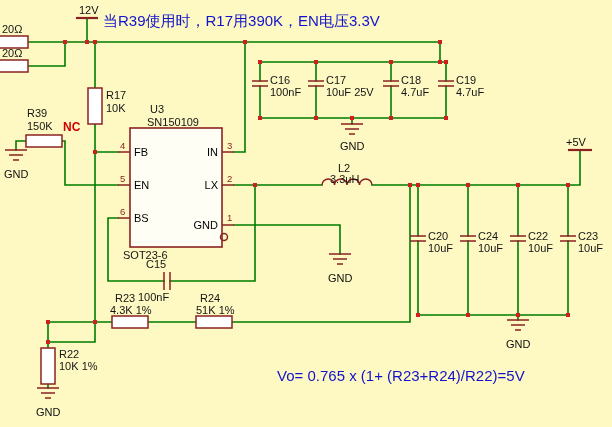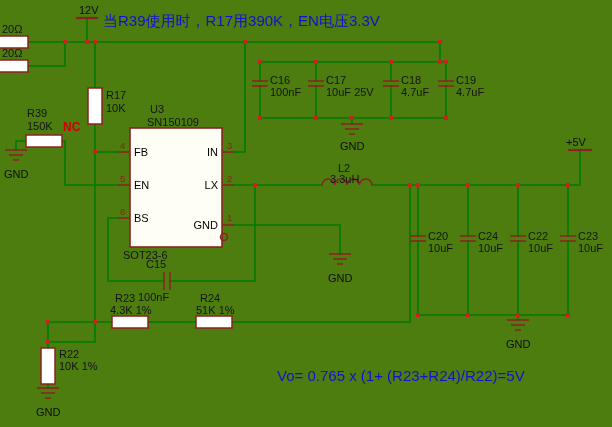--- a/index.html
+++ b/index.html
@@ -1,16 +1,16 @@
 <!DOCTYPE html>
 <html><head>
 <meta charset="utf-8">
 <style>
   html,body{margin:0;padding:0;background:#f2f2f2;}
-  #stage{position:relative;width:612px;height:427px;background:#4d7c0f;overflow:hidden;
+  #stage{position:relative;width:612px;height:427px;background:#fef9c3;overflow:hidden;
          font-family:"Liberation Sans",sans-serif;border-bottom:1px solid #cfcfcf;}
   svg{position:absolute;left:0;top:0;}
   svg text{font-family:"Liberation Sans",sans-serif;}
   .w{stroke:#007b00;stroke-width:1.6;fill:none;stroke-linecap:square;}
   .p{stroke:#8b2222;stroke-width:1.5;fill:none;}
   .pw2{stroke:#8b2222;stroke-width:2.2;fill:none;}
   .rbody{fill:#ffffff;stroke:#8b2222;stroke-width:1.5;}
   .chip{fill:#fffef5;stroke:#8b2222;stroke-width:1.6;}
   .j{fill:#cf1f1f;stroke:none;}
   .lbl{font-size:11px;fill:#141414;}

